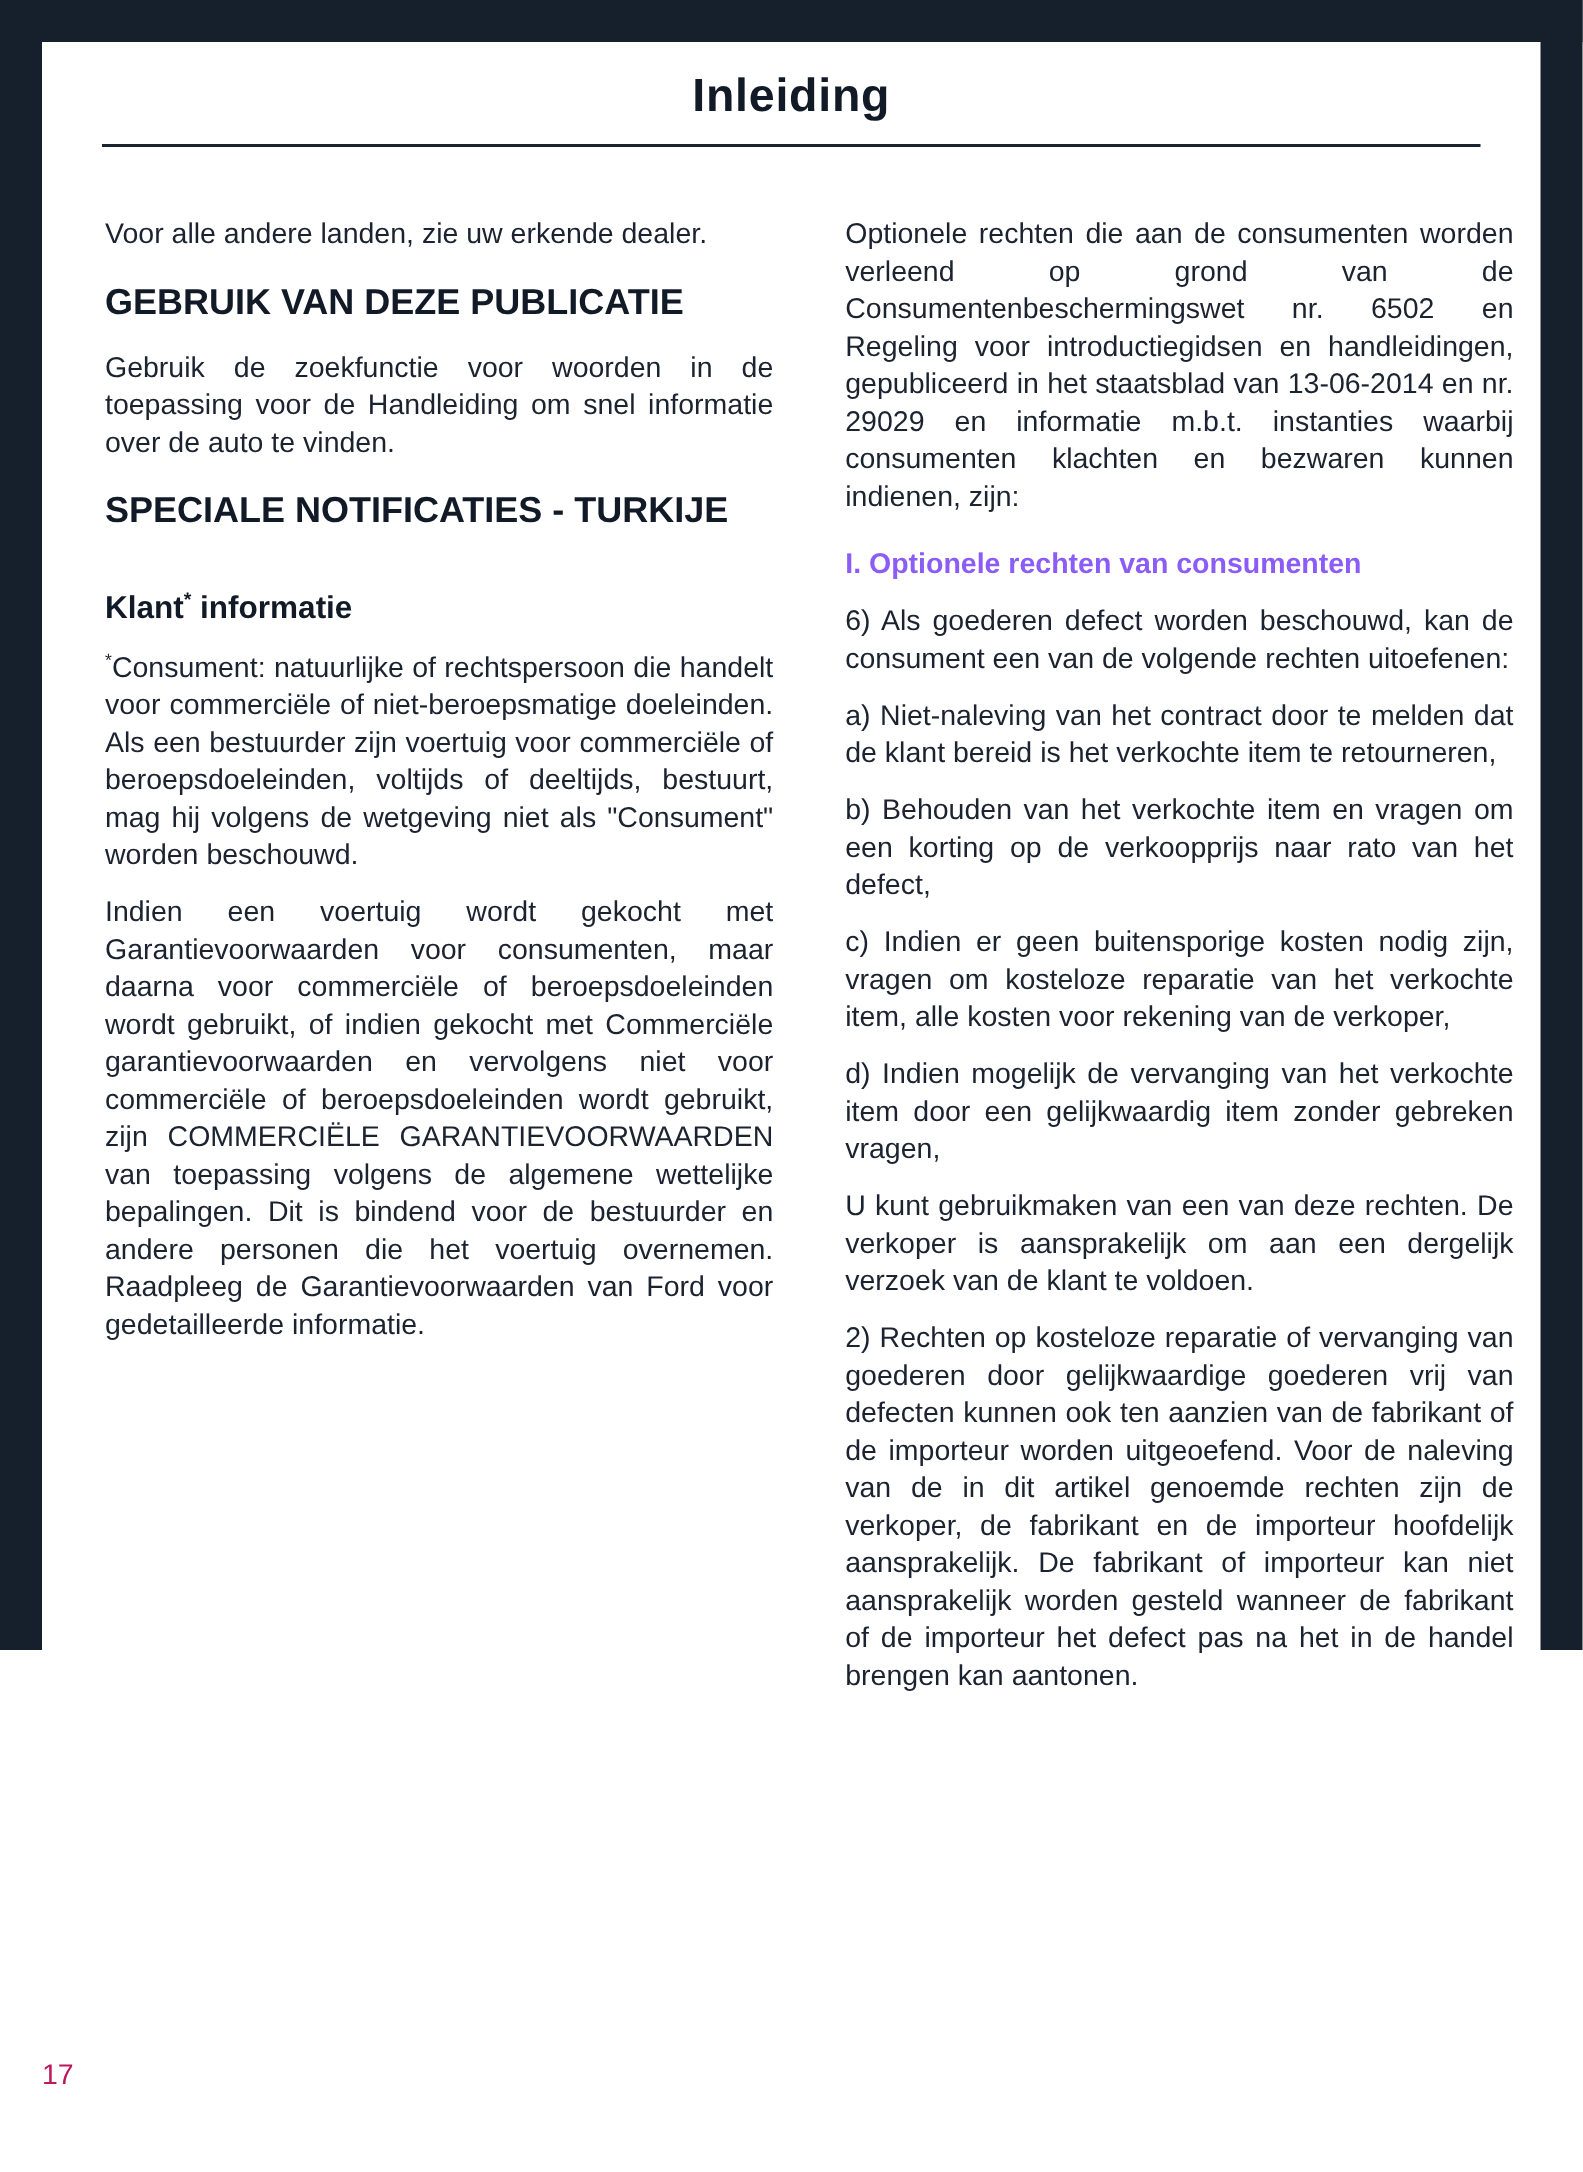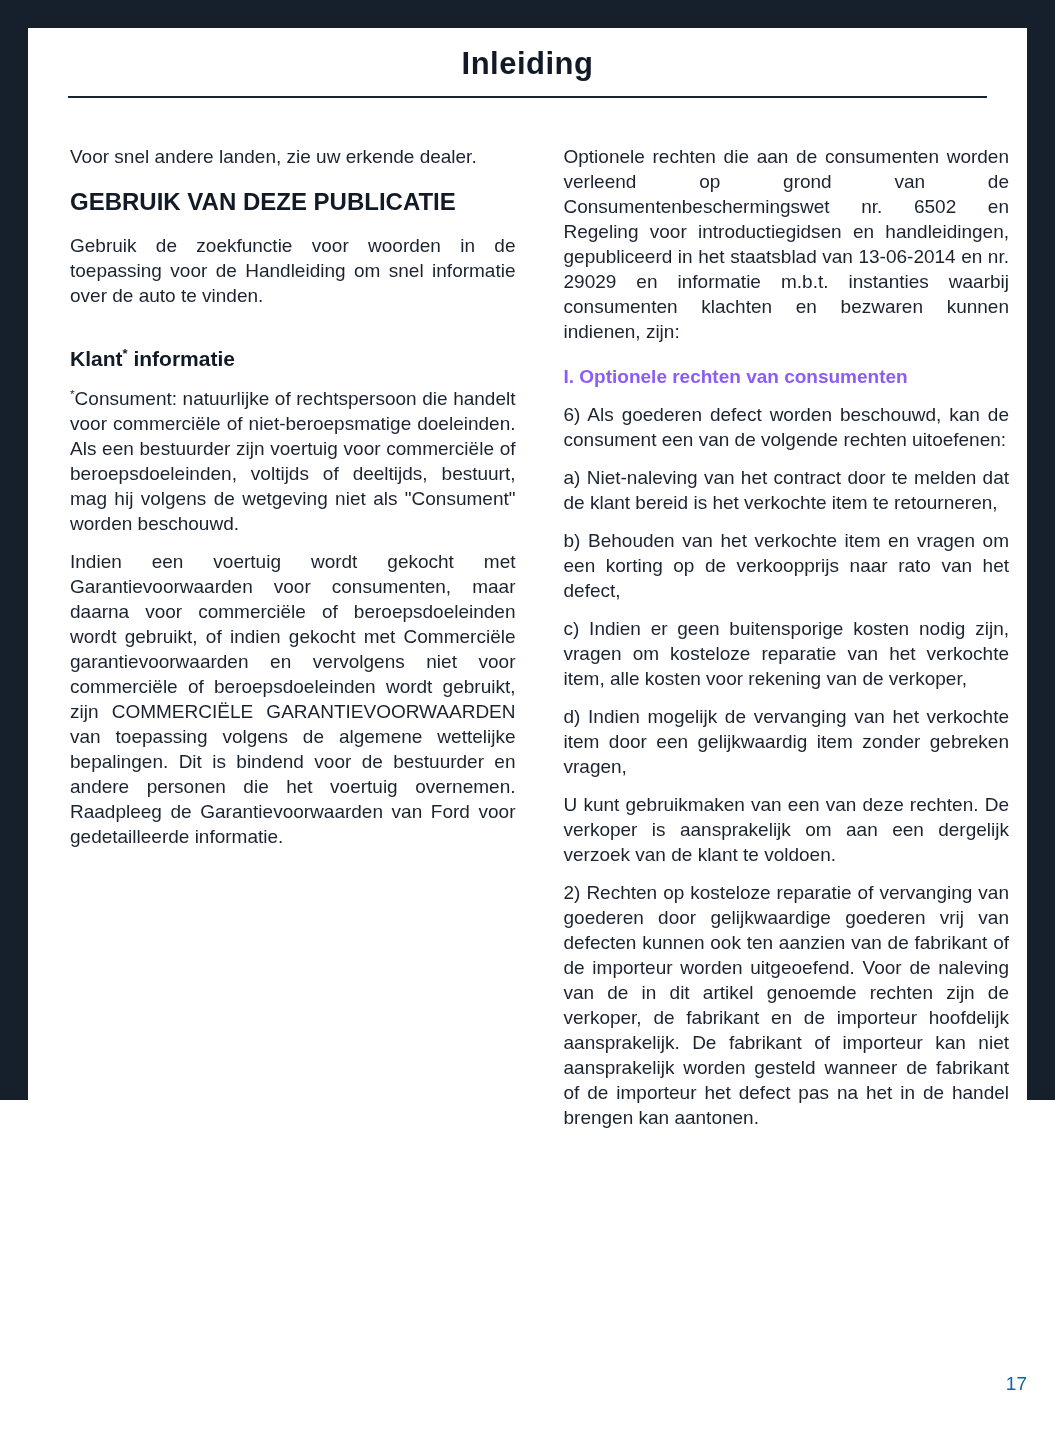--- a/index.html
+++ b/index.html
@@ -76,39 +76,40 @@
   sup {
     font-size: 0.62em;
     line-height: 0;
     vertical-align: super;
   }
   .footer {
     position: absolute;
     left: 0;
     right: 0;
     top: 1345px;
-    text-align: right;
+    text-align: left;
     font-size: 19px;
-    color: #0369a1;
+    color: #be185d;
   }
 </style>
 </head>
 <body>
 
 <div class="page">
   <div class="header">
     <div class="page-title">Inleiding</div>
     <div class="title-rule"></div>
   </div>
 
   <div class="content">
     <div class="col" id="col-left">
-        <p class="blk p"><span>Voor snel andere landen, zie uw erkende dealer.</span></p>
+        <p class="blk p"><span>Voor alle andere landen, zie uw erkende dealer.</span></p>
         <div class="blk h1"><span>GEBRUIK VAN DEZE PUBLICATIE</span></div>
         <p class="blk p"><span>Gebruik de zoekfunctie voor woorden in de toepassing voor de Handleiding om snel informatie over de auto te vinden.</span></p>
+        <div class="blk h1"><span>SPECIALE NOTIFICATIES - TURKIJE</span></div>
         <div class="blk h2"><span>Klant</span><sup>*</sup><span> informatie</span></div>
         <p class="blk p"><sup>*</sup><span>Consument: natuurlijke of rechtspersoon die handelt voor commerciële of niet-beroepsmatige doeleinden. Als een bestuurder zijn voertuig voor commerciële of beroepsdoeleinden, voltijds of deeltijds, bestuurt, mag hij volgens de wetgeving niet als "Consument" worden beschouwd.</span></p>
         <p class="blk p"><span>Indien een voertuig wordt gekocht met Garantievoorwaarden voor consumenten, maar daarna voor commerciële of beroepsdoeleinden wordt gebruikt, of indien gekocht met Commerciële garantievoorwaarden en vervolgens niet voor commerciële of beroepsdoeleinden wordt gebruikt, zijn COMMERCIËLE GARANTIEVOORWAARDEN van toepassing volgens de algemene wettelijke bepalingen. Dit is bindend voor de bestuurder en andere personen die het voertuig overnemen. Raadpleeg de Garantievoorwaarden van Ford voor gedetailleerde informatie.</span></p>
       </div>
     <div class="col" id="col-right">
         <p class="blk p"><span>Optionele rechten die aan de consumenten worden verleend op grond van de Consumentenbeschermingswet nr. 6502 en Regeling voor introductiegidsen en handleidingen, gepubliceerd in het staatsblad van 13-06-2014 en nr. 29029 en informatie m.b.t. instanties waarbij consumenten klachten en bezwaren kunnen indienen, zijn:</span></p>
         <div class="blk h3"><span>I. Optionele rechten van consumenten</span></div>
         <p class="blk p"><span>6) Als goederen defect worden beschouwd, kan de consument een van de volgende rechten uitoefenen:</span></p>
         <p class="blk p"><span>a) Niet-naleving van het contract door te melden dat de klant bereid is het verkochte item te retourneren,</span></p>
         <p class="blk p"><span>b) Behouden van het verkochte item en vragen om een korting op de verkoopprijs naar rato van het defect,</span></p>

